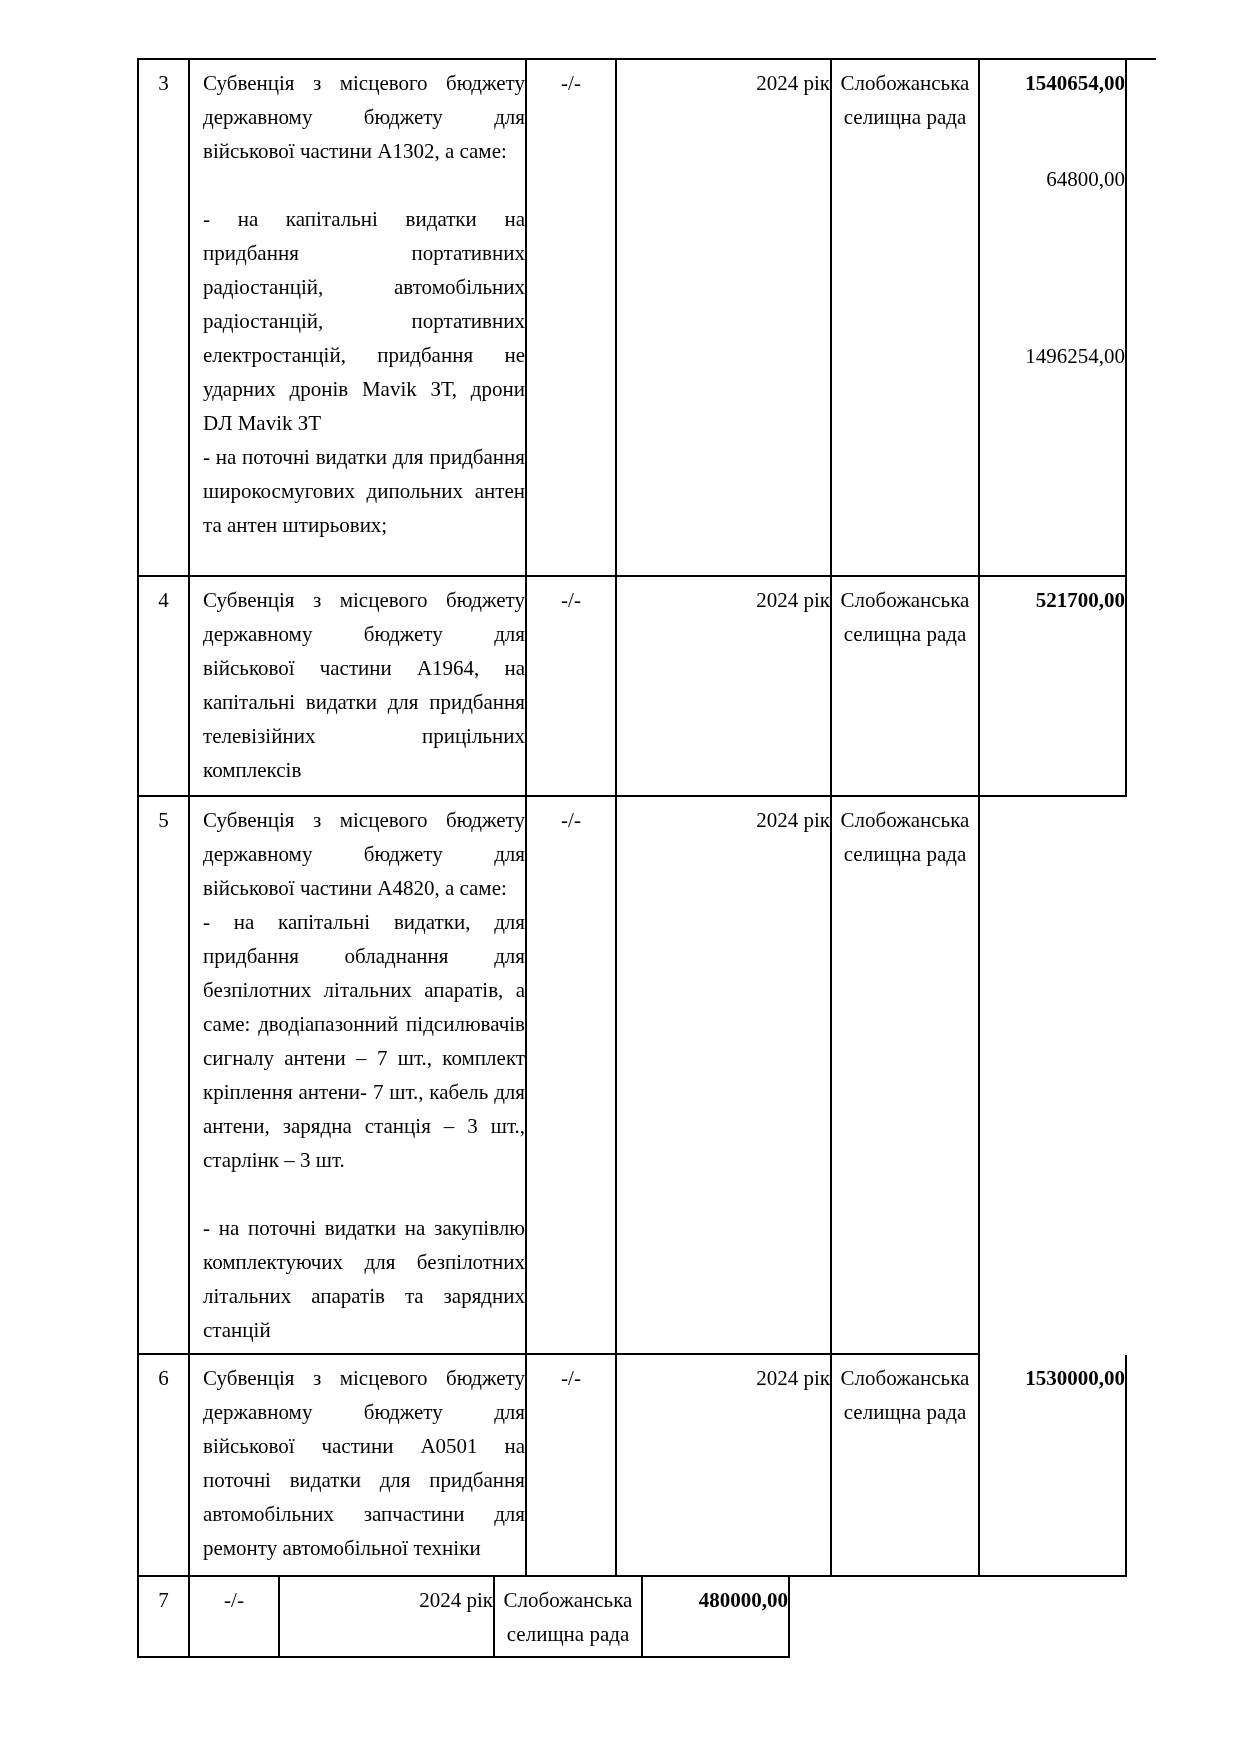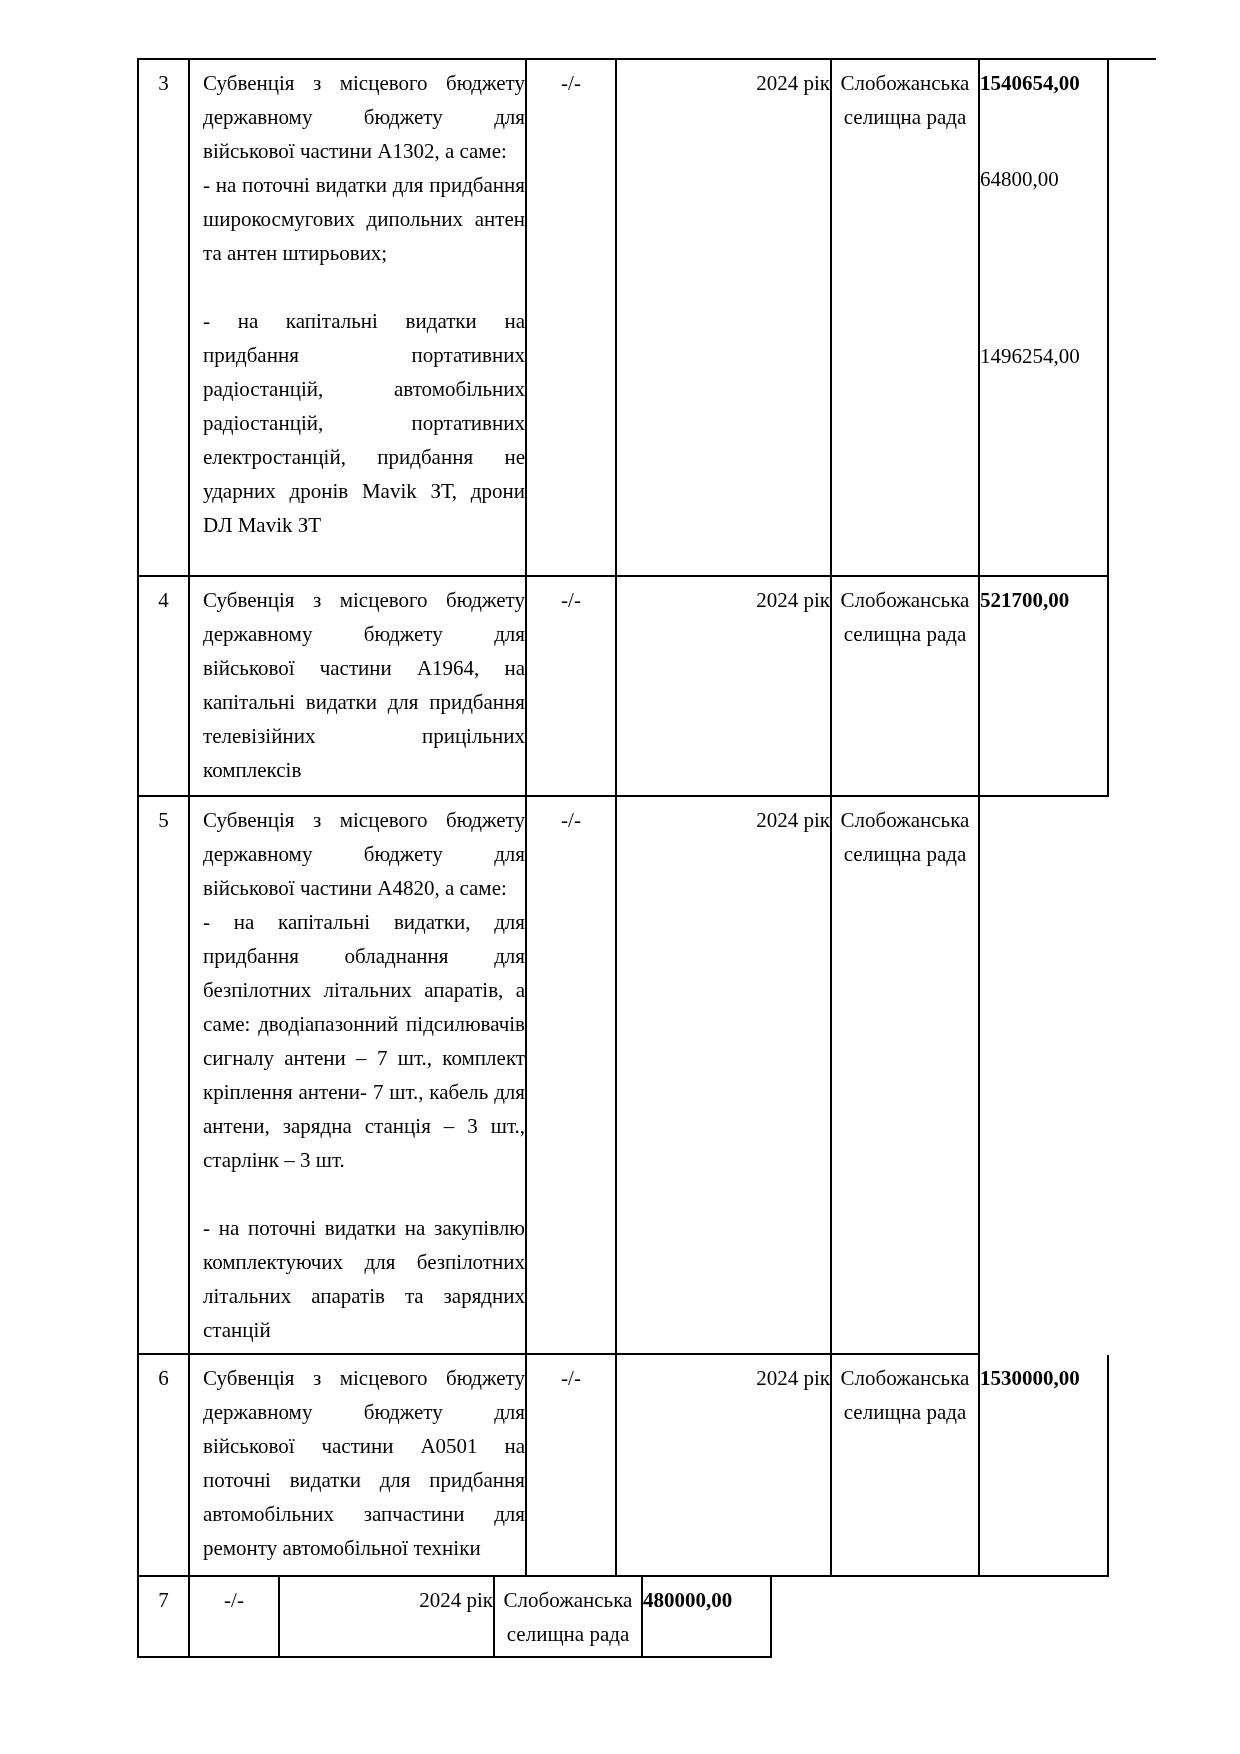--- a/index.html
+++ b/index.html
@@ -34,21 +34,21 @@
     border-bottom: 2px solid #000;
     font-size: 21px;
     line-height: 34px;
     padding-top: 6px;
   }
   .c-num      { width: 51px;  text-align: center; }
   .c-desc     { width: 337px; text-align: justify; padding-left: 13px; padding-bottom: 6px; }
   .c-dash     { width: 90px;  text-align: center; }
   .c-year     { width: 215px; text-align: right; }
   .c-council  { width: 148px; text-align: center; padding-left: 6px; padding-right: 6px; }
-  .c-amount   { width: 129px; text-align: left; }
+  .c-amount   { width: 147px; text-align: right; }
   .r3 { min-height: 517px; }
   .r4 { min-height: 220px; }
   .r5 { min-height: 550px; }
   .r6 { min-height: 222px; }
   .r7 { min-height: 81px;  }
   .para { margin: 0; }
   .para.gap-above { margin-top: 34px; }
   .total-amount { font-weight: bold; }
   .sub-amount { font-weight: normal; }
   
@@ -60,22 +60,22 @@
 </head>
 <body>
 
 <div class="page">
   <div class="subvention-table">
 
     <div class="t-row r3">
       <div class="cell c-num">3</div>
       <div class="cell c-desc">
         <p class="para">Субвенція з місцевого бюджету державному бюджету для військової частини А1302, а саме:</p>
+        <p class="para gap-above">- на капітальні видатки на придбання портативних радіостанцій, автомобільних радіостанцій, портативних електростанцій, придбання не ударних дронів Mavik ЗТ, дрони DЛ Mavik ЗТ</p>
         <p class="para">- на поточні видатки для придбання широкосмугових дипольних антен та антен штирьових;</p>
-        <p class="para gap-above">- на капітальні видатки на придбання портативних радіостанцій, автомобільних радіостанцій, портативних електростанцій, придбання не ударних дронів Mavik ЗТ, дрони DЛ Mavik ЗТ</p>
       </div>
       <div class="cell c-dash">-/-</div>
       <div class="cell c-year">2024 рік</div>
       <div class="cell c-council">Слобожанська селищна рада</div>
       <div class="cell c-amount">
         <div class="total-amount">1540654,00</div>
         <div class="sub-amount s0">64800,00</div>
         <div class="sub-amount s1">1496254,00</div>
       </div>
     </div>

